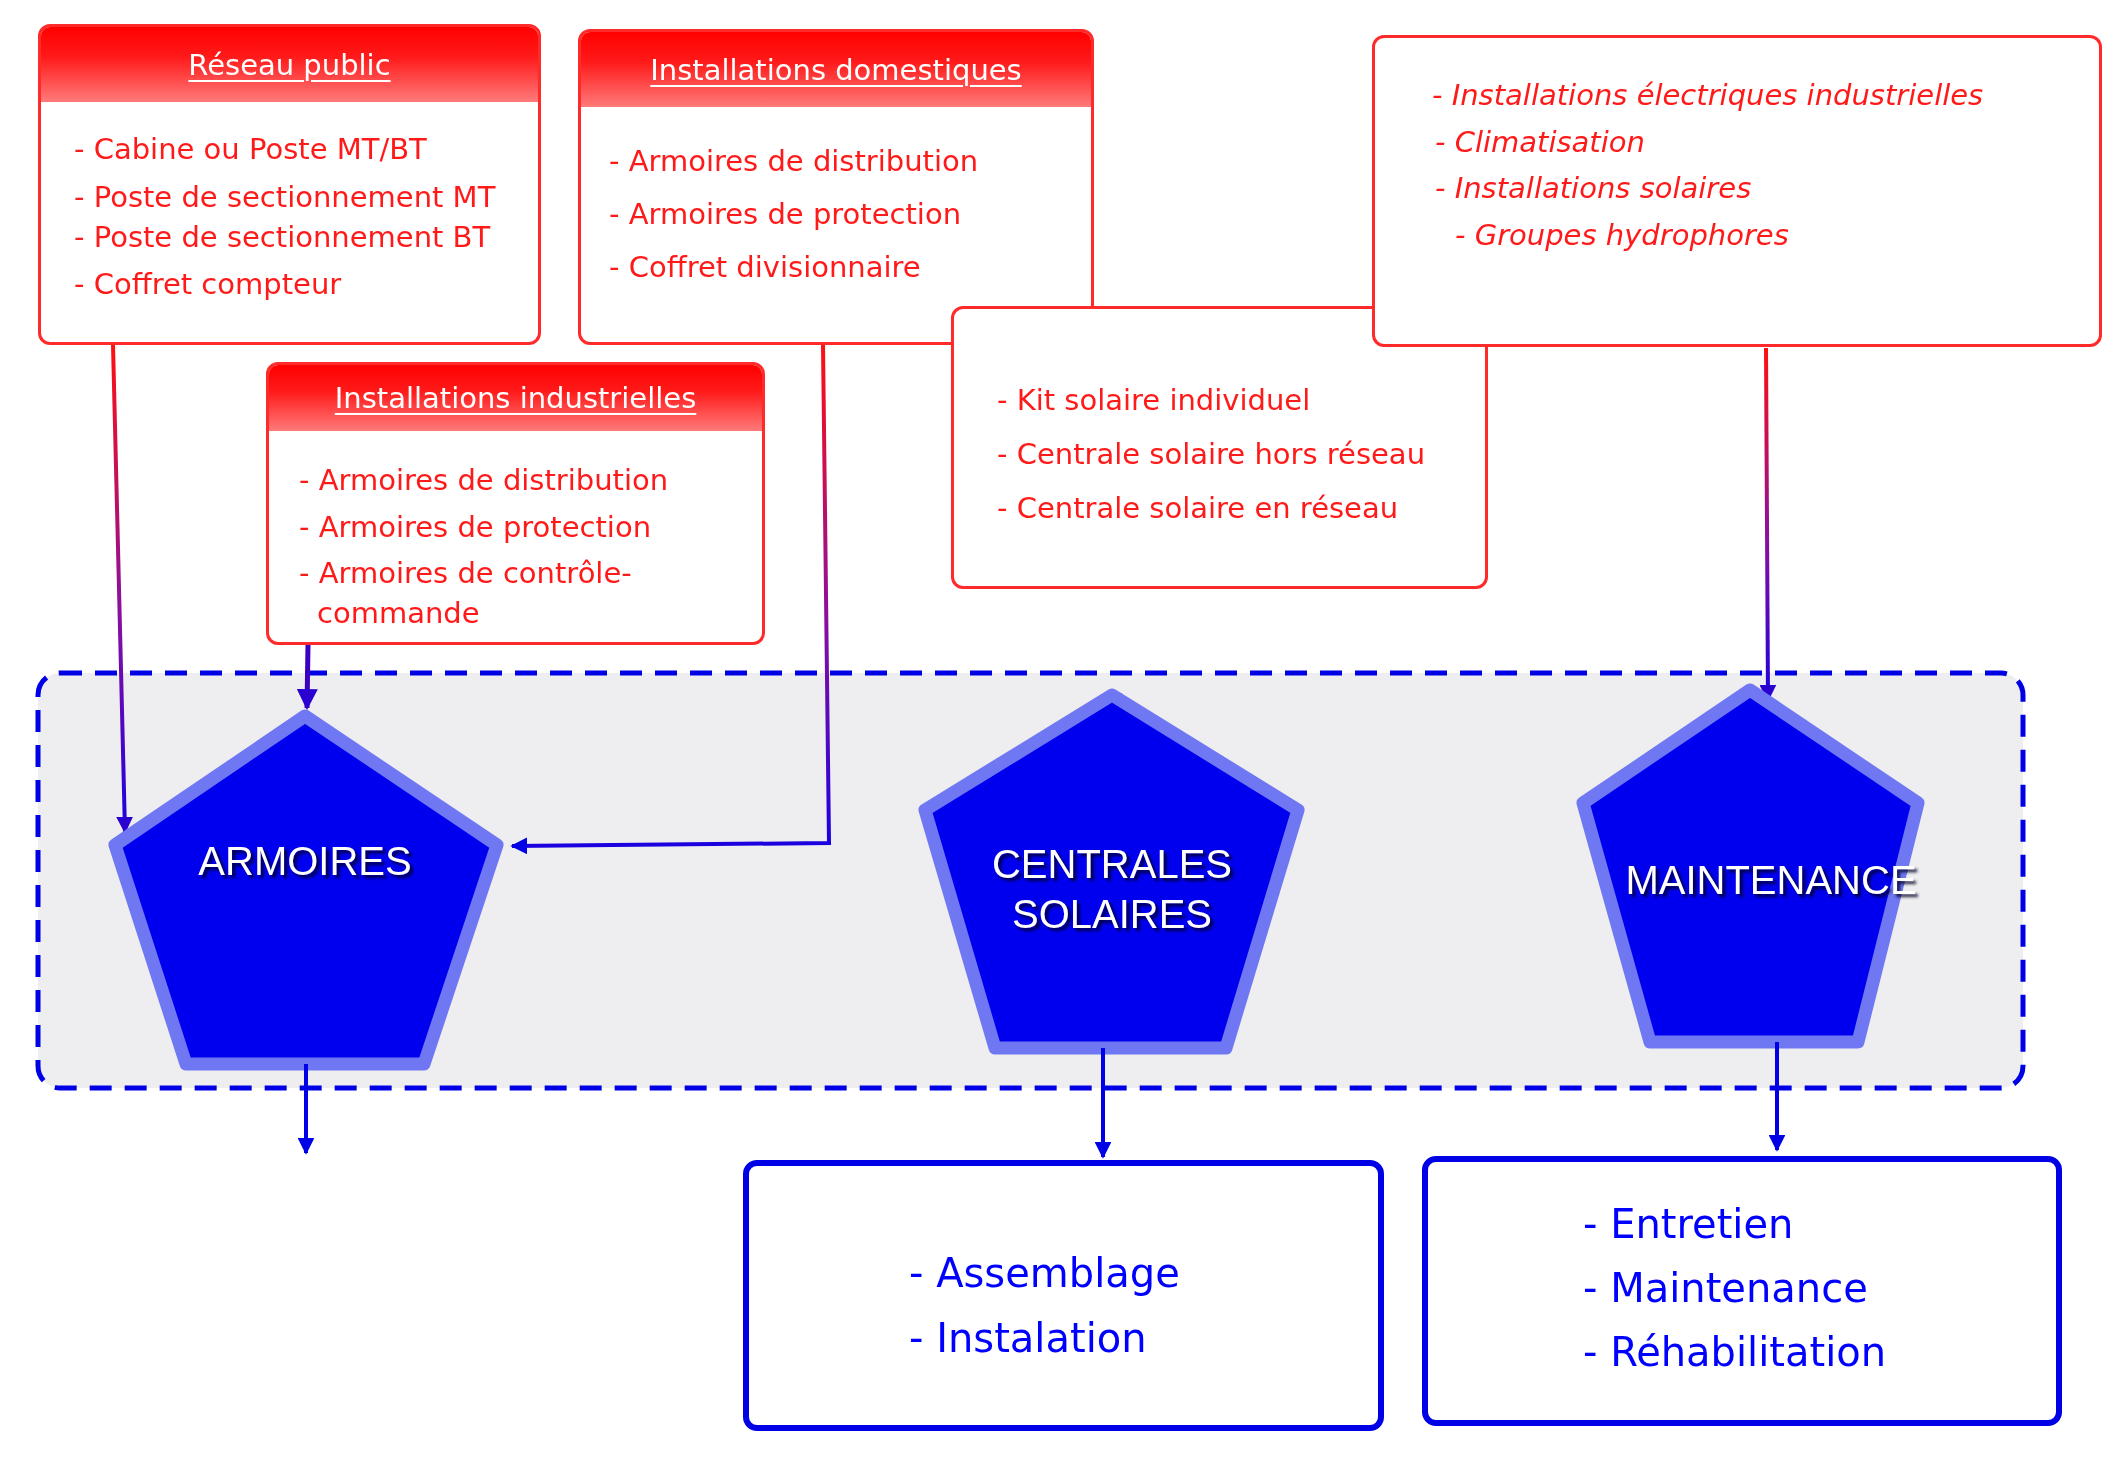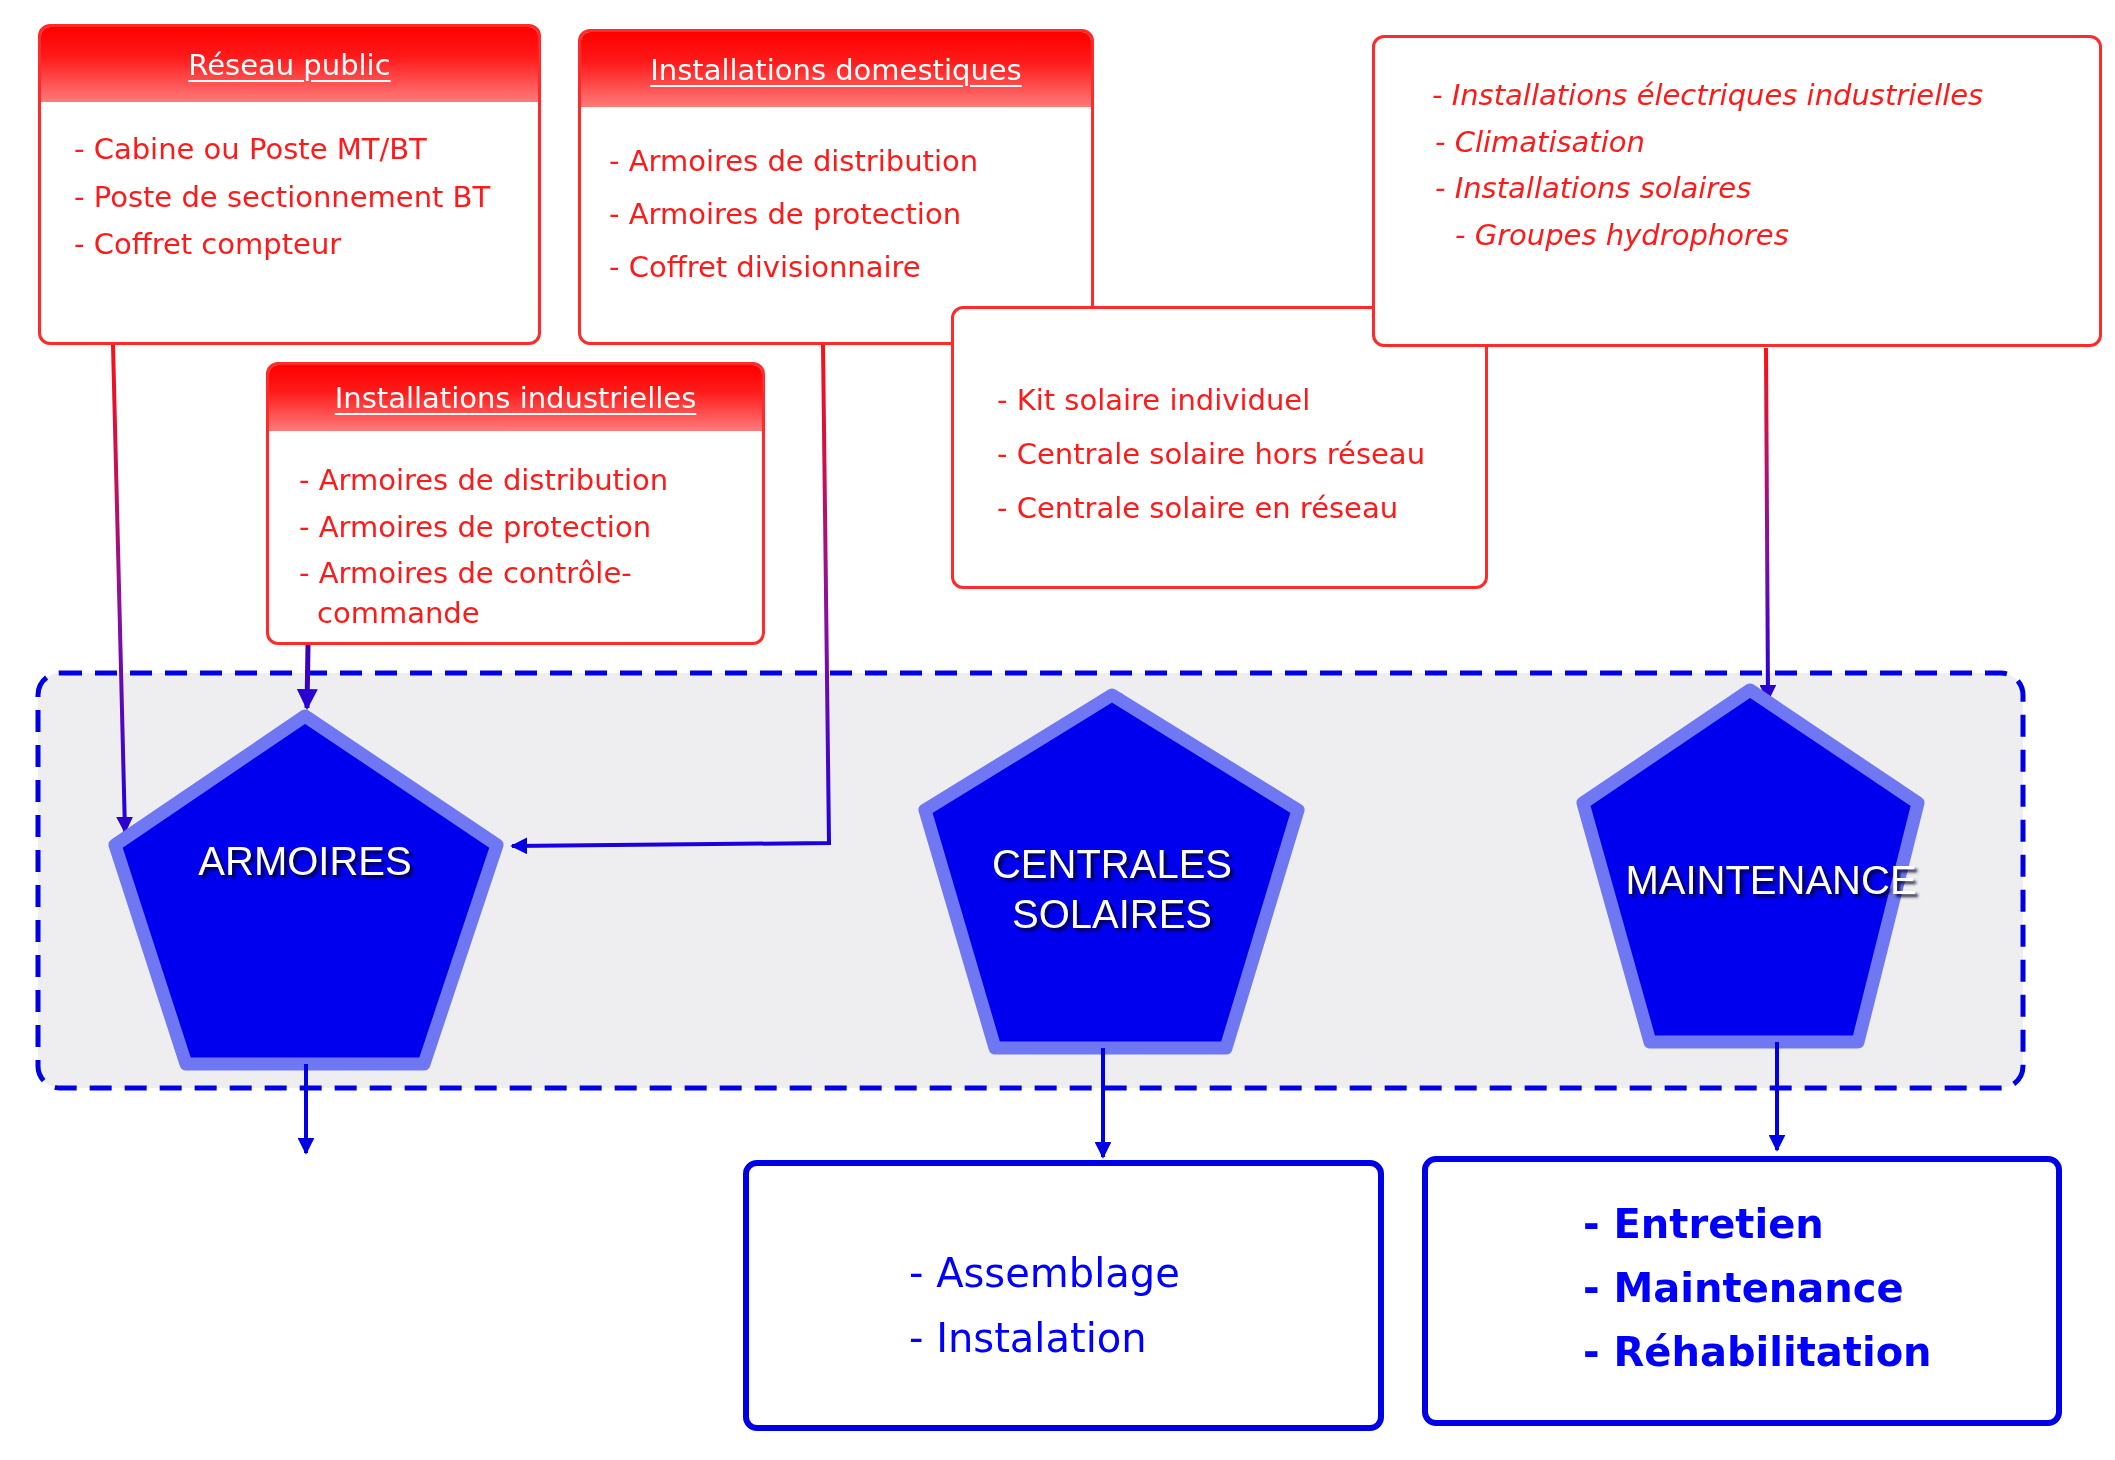--- a/index.html
+++ b/index.html
@@ -68,20 +68,21 @@
     <line x1="1103" y1="1048" x2="1103" y2="1157" stroke="#0000e6" stroke-width="4" marker-end="url(#arrowB)"></line>
     <line x1="1777" y1="1042" x2="1777" y2="1150" stroke="#0000e6" stroke-width="4" marker-end="url(#arrowB)"></line>
   </svg>
 
   <div class="rbox" style="left:38px; top:24px; width:503px; height:321px;">
     <div class="hdr">
       <span>Réseau public</span>
     </div>
     <ul class="rlist" style="left:33px; top:100px; line-height:45px;">
       <li style="height:48px;">- Cabine ou Poste MT/BT</li>
+      <li style="height:40px;">- Poste de sectionnement MT</li>
       <li style="height:47px;">- Poste de sectionnement BT</li>
       <li>- Coffret compteur</li>
     </ul>
   </div>
 
   <div class="rbox" style="left:578px; top:29px; width:516px; height:316px;">
     <div class="hdr">
       <span>Installations domestiques</span>
     </div>
     <ul class="rlist" style="left:28px; top:103px; line-height:53px;">
@@ -132,21 +133,21 @@
   </div>
 
 
   <div class="bbox" style="left:743px; top:1160px; width:641px; height:271px;">
     <ul class="blist" style="left:160px; top:75px; line-height:65px;">
       <li>- Assemblage</li>
       <li>- Instalation</li>
     </ul>
   </div>
 
-  <div class="bbox" style="left:1422px; top:1156px; width:640px; height:270px;font-weight:bold;">
+  <div class="bbox" style="left:1422px; top:1156px; width:640px; height:270px;">
     <ul class="blist" style="left:155px; top:30px; line-height:64px;">
       <li>- Entretien</li>
       <li>- Maintenance</li>
       <li>- Réhabilitation</li>
     </ul>
   </div>
 
 </div>
 
 </body></html>

